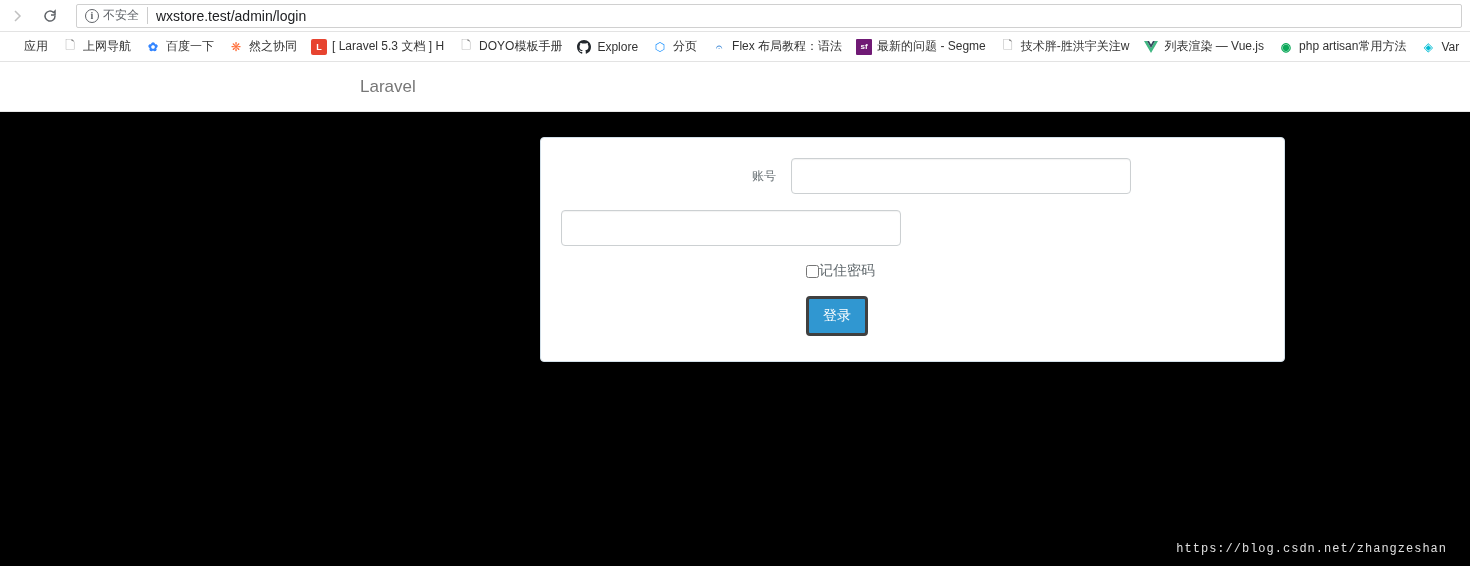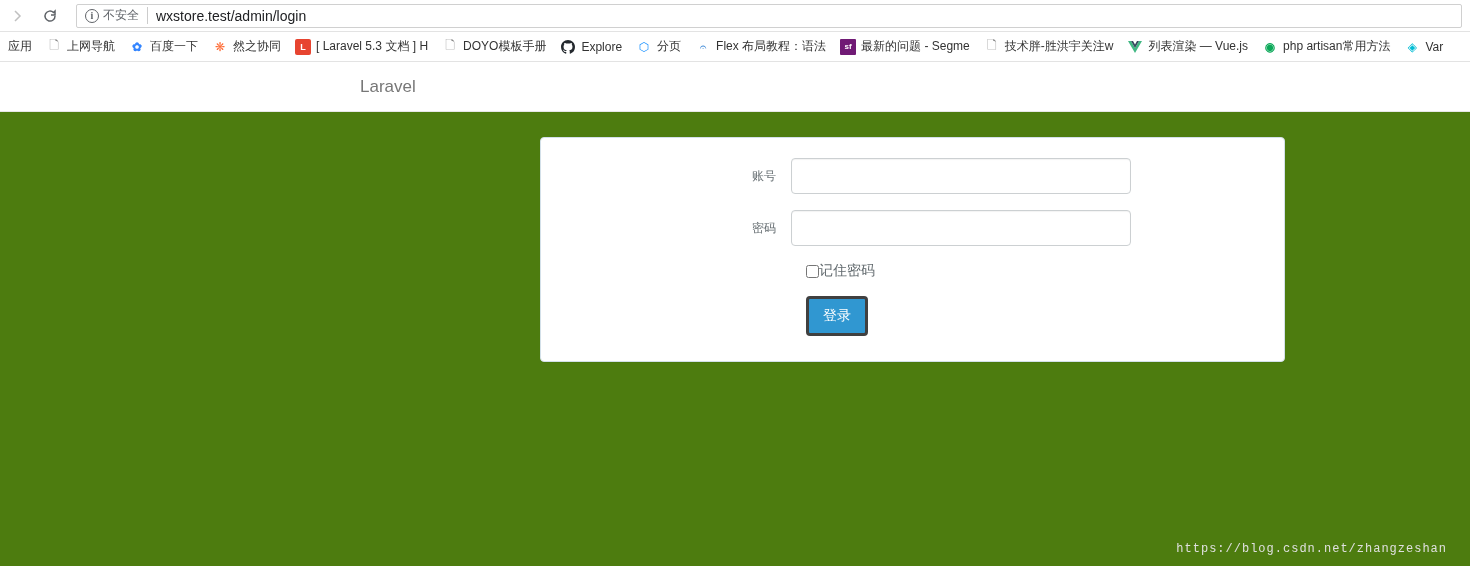--- a/index.html
+++ b/index.html
@@ -78,21 +78,21 @@
     .url-text {
       color: #202124;
       font-size: 14px;
     }
     
     
     .bookmarks-bar {
       height: 30px;
       display: flex;
       align-items: center;
-      padding: 0 8px;
+      padding: 0 24px;
       border-bottom: 1px solid #e3e3e3;
       gap: 14px;
       font-size: 12px;
       color: #333;
       white-space: nowrap;
     }
     .bookmark-item {
       display: flex;
       align-items: center;
       gap: 5px;
@@ -107,21 +107,21 @@
     .bk-github { color: #24292e; }
     .bk-blue { color: #1890ff; }
     .bk-flex { color: #4a90d9; }
     .bk-sf { background: #701a75; color: #fff; font-size: 8px; font-weight: bold; padding: 1px; border-radius: 1px; }
     .bk-vue { color: #41b883; }
     .bk-green { color: #0aa858; font-weight: bold; }
     .bk-cyan { color: #00bcd4; }
     
     
     .page-content {
-      background: #4d7c0f;
+      background: #000000;
       height: calc(100% - 62px);
       position: relative;
     }
     .navbar {
       background: #fff;
       border-bottom: 1px solid #e7e7e7;
       height: 50px;
       display: flex;
       align-items: center;
       padding: 0 360px;
@@ -310,21 +310,20 @@
   <div class="container">
     <div class="panel">
       <div class="panel-body">
         
         <div class="form-group">
           <label class="form-label">账号</label>
           <input type="text" class="form-control" style="">
         </div>
         
         <div class="form-group">
-          <label class="form-label">密码</label>
           <input type="password" class="form-control" style="">
         </div>
         
         <div class="form-offset">
           <input type="checkbox" class="checkbox" style="">
           <span>记住密码</span>
         </div>
         
         <button class="btn-primary">登录</button>
         

